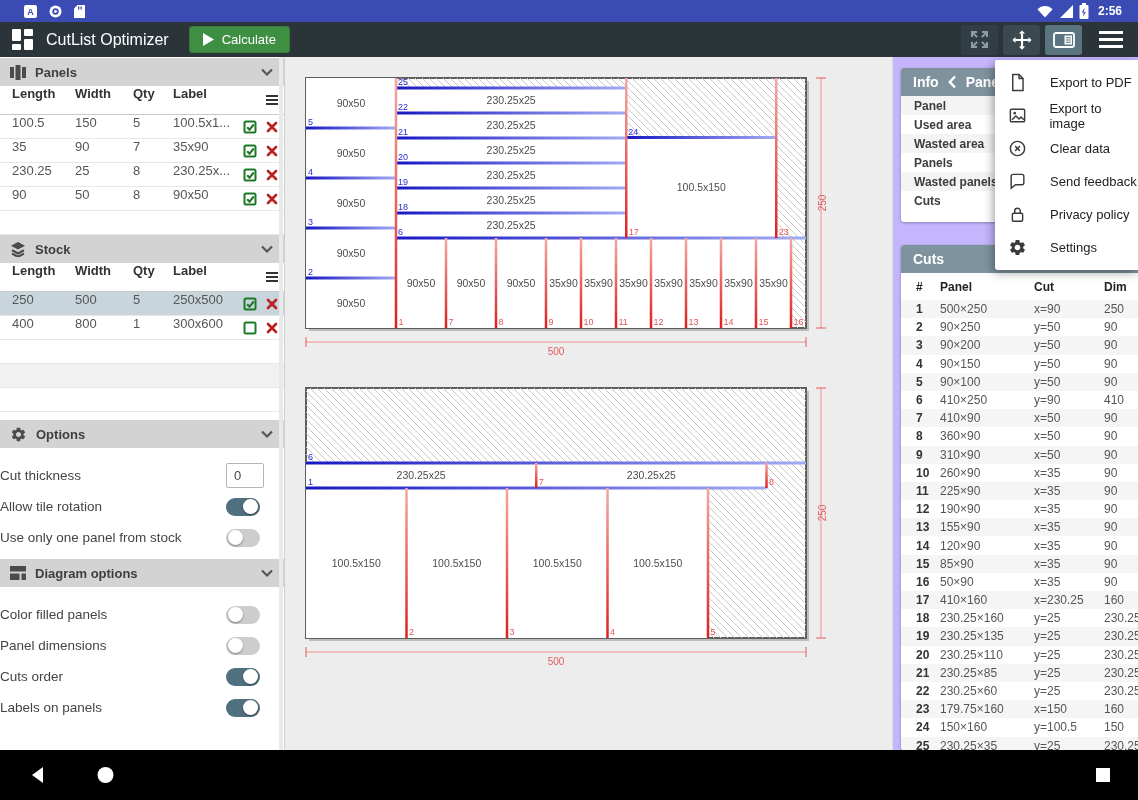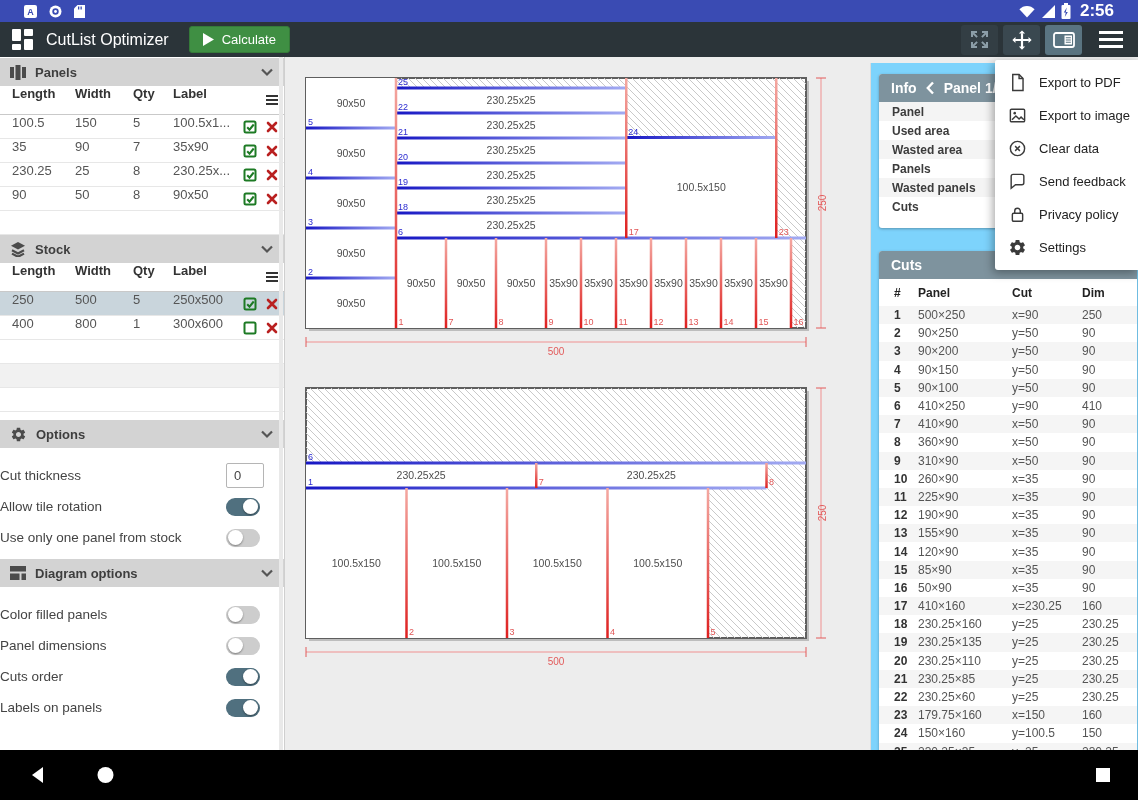--- a/index.html
+++ b/index.html
@@ -4,21 +4,21 @@
 <style>
 *{margin:0;padding:0;box-sizing:border-box}
 html,body{width:1138px;height:800px;overflow:hidden}
 body{font-family:"Liberation Sans",sans-serif;position:relative;background:#ededed}
 [data-icon]{display:inline-flex;align-items:center;justify-content:center}
 
 
 .status-bar{position:absolute;top:0;left:0;right:0;height:22px;background:#3a4bb3;display:flex;align-items:center;padding:0 8px;z-index:40}
 .sb-left{display:flex;gap:12px;align-items:center;margin-left:16px}
 .sb-right{margin-left:auto;display:flex;gap:6px;align-items:center}
-.sb-time{color:#fff;font-size:17px;font-weight:bold;margin-left:3px;margin-right:16px}
+.sb-time{color:#fff;font-size:12px;font-weight:bold;margin-left:3px;margin-right:8px}
 
 
 .toolbar{position:absolute;top:22px;height:35px;left:0;right:0;background:#2b3439;display:flex;align-items:center;padding:0 12px;z-index:40}
 .tb-title{color:#fff;font-size:16px;margin-left:13px}
 .calc-btn{margin-left:20px;height:27px;background:#3f8f43;border:1px solid #357a39;border-radius:3px;display:flex;align-items:center;gap:8px;padding:0 13px;color:#fff;font-size:13px;cursor:pointer;font-family:inherit}
 .tb-right{margin-left:auto;display:flex;align-items:center;gap:5px}
 .tb-tile{width:37px;height:30px;border-radius:3px;display:flex;align-items:center;justify-content:center;cursor:pointer}
 .tile-dim{background:#333e44}.tile-dark{background:#3a4850}.tile-light{background:#5a7481}
 .tb-burger{margin-left:12px;margin-right:3px;display:flex;flex-direction:column;gap:4px;cursor:pointer}
 .tb-burger div{width:24px;height:3px;background:#fff}
@@ -48,36 +48,36 @@
 .toggle .knob{position:absolute;top:1.5px;width:15px;height:15px;border-radius:50%;background:#fff;box-shadow:0 1px 2px rgba(0,0,0,.4)}
 .toggle.on{background:#50707f}.toggle.on .knob{left:17px}
 .toggle.off{background:#cdcdcd}.toggle.off .knob{left:2px}
 
 
 .center{position:absolute;left:286px;right:293px;top:0;bottom:0;background:#ededed;overflow:hidden}
 svg.diag{position:absolute;left:10px}
 #diag0{top:14px}#diag1{top:324px}
 
 
-.right-panel{position:absolute;right:0;width:268px;top:6px;bottom:0;background:#7dd3fc;border-left:1px solid #dcdcdc}
+.right-panel{position:absolute;right:0;width:246px;top:0;bottom:0;background:#c4b5fd;border-left:1px solid #dcdcdc}
 .card{position:absolute;left:8px;width:258px;background:#fff;border-radius:3px;box-shadow:0 1px 3px rgba(0,0,0,.3);overflow:hidden}
 .info-card{top:11px;height:154px}
 .cuts-card{top:188px;height:505px}
 .card-header{height:28px;background:#7e939e;color:#fff;font-weight:bold;font-size:14px;display:flex;align-items:center;padding:0 12px;gap:9px}
 .irow{height:19px;display:flex;align-items:center;padding-left:13px;font-size:12px;font-weight:bold;color:#3c3c3c}
 #info-rows .irow:nth-child(odd){background:#f4f4f4}
 .chead-row{display:flex;height:27px;align-items:center;padding-left:15px;font-size:12px;font-weight:bold;color:#222}
 .crow{display:flex;height:18.2px;align-items:center;padding-left:15px;font-size:12px;color:#555}
 #cuts-rows .crow:nth-child(odd){background:#f5f5f5}
 .cc1{width:24px}.crow .cc1{font-weight:bold;color:#333}
 .cc2{width:94px}.cc3{width:70px}.cc4{width:55px}
 
 
 .menu{position:absolute;top:60px;right:0;width:143px;background:#fff;box-shadow:-2px 3px 10px rgba(0,0,0,.35);border-radius:2px 0 0 3px;padding:6px 0;z-index:50}
-.menu-item{height:33px;display:flex;align-items:center;gap:11px;padding-left:13px;font-size:13px;color:#222;cursor:pointer}
+.menu-item{height:33px;display:flex;align-items:center;gap:22px;padding-left:13px;font-size:13px;color:#222;cursor:pointer}
 .mi-icon{width:20px;height:20px}
 
 
 .nav-bar{position:absolute;bottom:0;left:0;right:0;height:50px;background:#000;z-index:40}
 .nav-ic{position:absolute;top:50%;transform:translateY(-50%);display:flex;cursor:pointer}
 #nav-back{left:30px}#nav-home{left:97px}#nav-recents{right:28px}
 </style>
 </head>
 <body>
 

